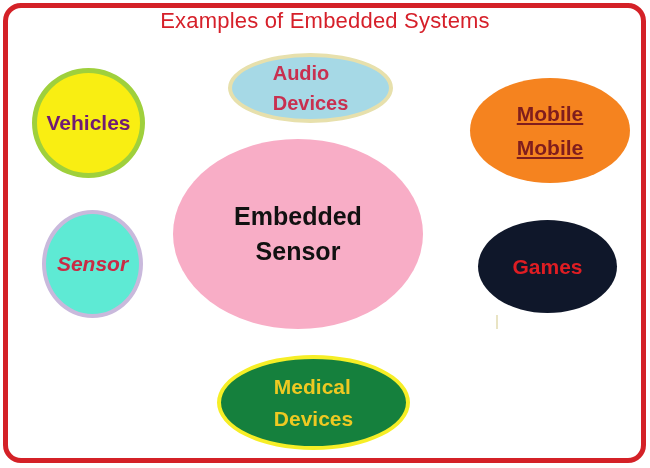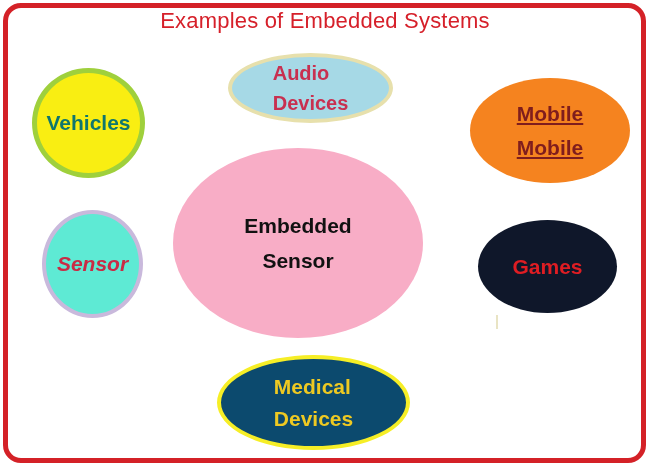--- a/index.html
+++ b/index.html
@@ -36,42 +36,42 @@
     justify-content: center;
     font-weight: bold;
     border-style: solid;
     border-width: 0;
   }
   .ellipse .lines { text-align: left; }
   .ellipse .lines div { display: block; }
   #node-vehicles   { left: 32px;  top: 68px;  width: 113px; height: 110px; border-width: 5px; font-size: 21px; }
   #node-audio      { left: 228px; top: 53px;  width: 165px; height: 70px;  border-width: 4px; font-size: 20px; line-height: 30px; }
   #node-mobile     { left: 470px; top: 78px;  width: 160px; height: 105px; font-size: 21px; line-height: 34px; }
-  #node-embedded   { left: 173px; top: 148px; width: 250px; height: 190px; font-size: 21px; line-height: 35px; }
+  #node-embedded   { left: 173px; top: 139px; width: 250px; height: 190px; font-size: 25px; line-height: 35px; }
   #node-embedded .lines { text-align: center; }
   #node-sensor     { left: 42px;  top: 210px; width: 101px; height: 108px; border-width: 4px; font-size: 21px; }
   #node-games      { left: 478px; top: 220px; width: 139px; height: 93px;  font-size: 21px; }
   #node-medical    { left: 217px; top: 355px; width: 193px; height: 95px;  border-width: 4px; font-size: 21px; line-height: 32px; }
   #stray-mark {
     position: absolute;
     left: 496px; top: 315px;
     width: 2px; height: 14px;
     opacity: 0.7;
   }
 </style>
 </head>
 <body>
 
 <div id="stage">
 
   <div id="frame" style="border-color: rgb(212, 33, 39);"></div>
 
   <div id="title" style="color: rgb(214, 32, 42);">Examples of Embedded Systems</div>
 
-  <div class="ellipse" id="node-vehicles" style="background-color: rgb(249, 238, 18); border-color: rgb(159, 208, 60); color: #0f766e; align-items: center;">
+  <div class="ellipse" id="node-vehicles" style="background-color: rgb(249, 238, 18); border-color: rgb(159, 208, 60); color: #701a75; align-items: center;">
     <span>Vehicles</span>
   </div>
 
   <div class="ellipse" id="node-audio" style="background-color: rgb(166, 217, 230); border-color: rgb(231, 224, 172); color: rgb(200, 48, 80);">
     <div class="lines">
       <div>Audio</div>
       <div>Devices</div>
     </div>
   </div>
 
@@ -90,21 +90,21 @@
   </div>
 
   <div class="ellipse" id="node-sensor" style="background-color: #5eead4; border-color: rgb(201, 185, 220); color: rgb(201, 43, 69); font-style: italic;">
     <span>Sensor</span>
   </div>
 
   <div class="ellipse" id="node-games" style="background-color: #0f172a; color: rgb(223, 29, 35);">
     <span>Games</span>
   </div>
 
-  <div class="ellipse" id="node-medical" style="background-color: #0c4a6e; border-color: rgb(246, 238, 38); color: rgb(238, 201, 34);">
+  <div class="ellipse" id="node-medical" style="background-color: #15803d; border-color: rgb(246, 238, 38); color: rgb(238, 201, 34);">
     <div class="lines">
       <div>Medical</div>
       <div>Devices</div>
     </div>
   </div>
 
   <div id="stray-mark" style="background-color: rgb(224, 216, 171);"></div>
 
 </div>
 

